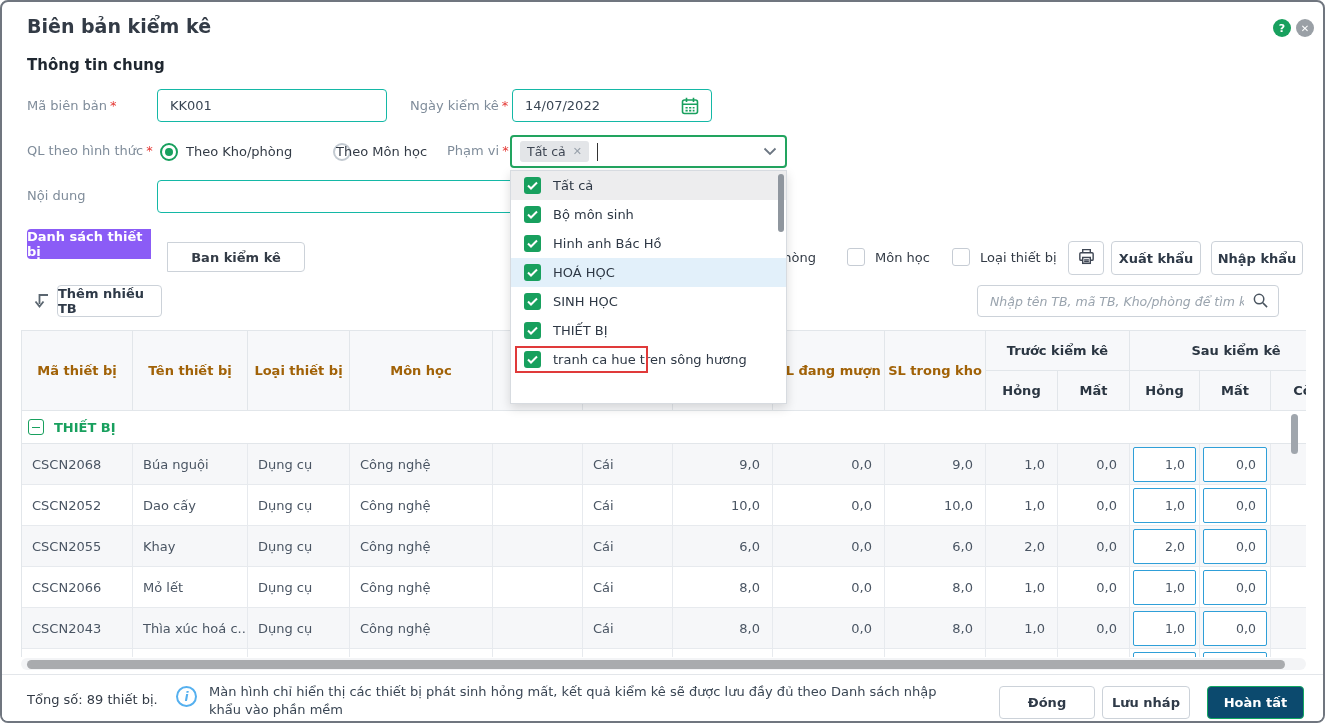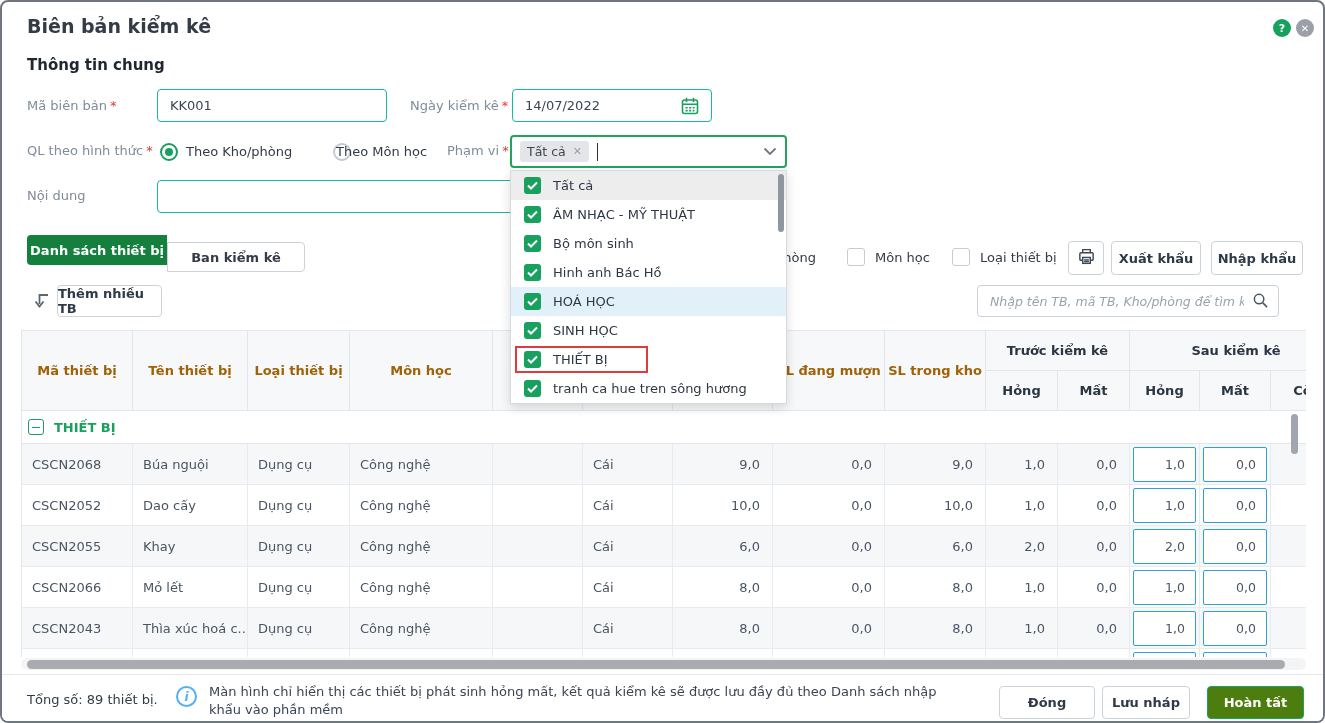--- a/index.html
+++ b/index.html
@@ -31,21 +31,21 @@
   
   .ddpanel{left:508px;top:168px;width:277px;height:234px;background:#fff;border:1px solid #d7dbe0;box-shadow:0 4px 10px rgba(0,0,0,.14);z-index:50;}
   .dd-item{height:29px;display:flex;align-items:center;padding-left:13px;gap:12px;font-size:13px;color:#2e3845;cursor:pointer;background:#fff;}
   .dd-item.dd-active{background:#ededee;}
   .dd-item.dd-blue{background:#e2f0fa;}
   .gcb{width:17px;height:17px;border-radius:3px;background:#18a05e;display:inline-flex;align-items:center;justify-content:center;flex:none;cursor:pointer;}
   .ddscroll{position:absolute;right:2px;top:3px;width:6px;height:58px;background:#8f969e;border-radius:3px;cursor:pointer;}
   .annot{position:absolute;left:4px;top:175px;width:133px;height:27px;border:2px solid #e03a3a;z-index:51;pointer-events:none;}
   
   .tab{height:30px;display:flex;align-items:center;justify-content:center;font-size:13px;font-weight:600;cursor:pointer;}
-  .tab1{left:25px;top:233px;width:140px;background:#15803d;color:#fff;border-radius:4px 0 0 4px;}
+  .tab1{left:25px;top:227px;width:124px;background:#8b5cf6;color:#fff;border-radius:4px 0 0 4px;}
   .tab2{left:165px;top:240px;width:138px;background:#fff;color:#333b46;border:1px solid #ccd2d9;border-radius:0 4px 4px 0;}
   
   .ckbox{width:18px;height:18px;border:1.5px solid #c6ccd4;border-radius:3px;background:#fff;display:inline-block;cursor:pointer;flex:none;}
   .ckgrp{display:flex;align-items:center;gap:10px;}
   .cklabel{font-size:13px;color:#333b46;}
   .btn{height:34px;background:#fff;border:1px solid #ccd2d9;border-radius:4px;font-size:13px;font-weight:600;color:#2f3a48;display:flex;align-items:center;justify-content:center;cursor:pointer;}
   .searchbox{left:975px;top:283px;width:302px;height:32px;}
   .searchbox input{width:100%;height:100%;border:1px solid #ccd2d9;border-radius:4px;font-size:12.5px;color:#3a4654;padding:0 34px 0 12px;outline:none;}
   .searchbox input::placeholder{font-style:italic;color:#9aa4ae;}
   .searchicon{position:absolute;right:10px;top:7px;cursor:pointer;}
@@ -73,21 +73,21 @@
   .hscroll{left:19px;top:656px;width:1285px;height:12px;background:#f3f4f6;border-radius:6px;}
   .hthumb{position:absolute;left:6px;top:1.5px;width:1258px;height:9px;background:#a9abae;border-radius:5px;cursor:pointer;}
   
   .footer{left:0;top:672px;width:1321px;height:49px;border-top:1px solid #e3e6ea;background:#fff;}
   .total{position:absolute;left:25px;top:17px;font-size:13px;color:#333b46;}
   .infoicon{position:absolute;left:174px;top:11px;width:21px;height:21px;border:2px solid #55b0ef;border-radius:50%;color:#55b0ef;font-size:12px;font-weight:700;font-style:italic;display:flex;align-items:center;justify-content:center;}
   .note{position:absolute;left:207px;top:8px;width:762px;font-size:13px;line-height:18px;color:#3a4654;}
   .fbtn{position:absolute;top:11px;height:33px;text-align:center;}
   .btn-close{left:997px;width:96px;}
   .btn-draft{left:1100px;width:88px;}
-  .btn-finish{left:1205px;width:97px;background:#4d7c0f;border:1px solid #12a862;color:#fff;}
+  .btn-finish{left:1205px;width:97px;background:#0c4a6e;border:1px solid #12a862;color:#fff;}
 </style>
 </head>
 <body>
 
 <div id="dialog">
 
   
   <div class="abs title">Biên bản kiểm kê</div>
   <div class="abs circle help">?</div>
   <div class="abs circle close">✕</div>
@@ -358,28 +358,20 @@
             </svg>
           </span>
           <span>Tất cả</span>
         </div>
         <div class="dd-item">
           <span class="gcb">
             <svg width="11" height="9" viewBox="0 0 11 9" fill="none" stroke="#fff" stroke-width="2">
               <polyline points="1,4.5 4,7.5 10,1.5"></polyline>
             </svg>
           </span>
-          <span>ÂM NHẠC - MỸ THUẬT</span>
-        </div>
-        <div class="dd-item">
-          <span class="gcb">
-            <svg width="11" height="9" viewBox="0 0 11 9" fill="none" stroke="#fff" stroke-width="2">
-              <polyline points="1,4.5 4,7.5 10,1.5"></polyline>
-            </svg>
-          </span>
           <span>Bộ môn sinh</span>
         </div>
         <div class="dd-item">
           <span class="gcb">
             <svg width="11" height="9" viewBox="0 0 11 9" fill="none" stroke="#fff" stroke-width="2">
               <polyline points="1,4.5 4,7.5 10,1.5"></polyline>
             </svg>
           </span>
           <span>Hinh anh Bác Hồ</span>
         </div>

